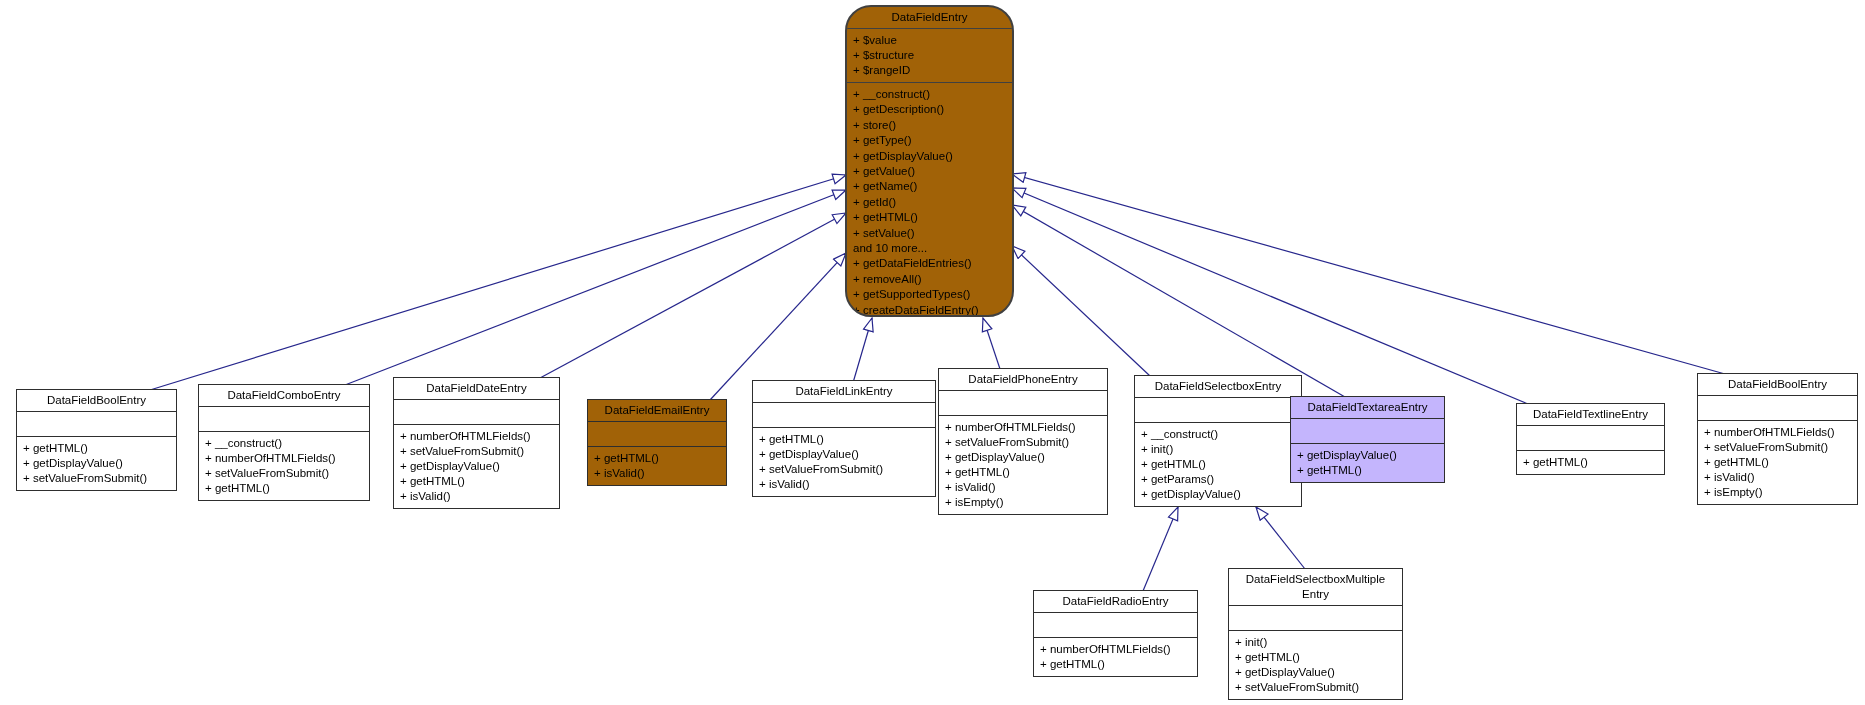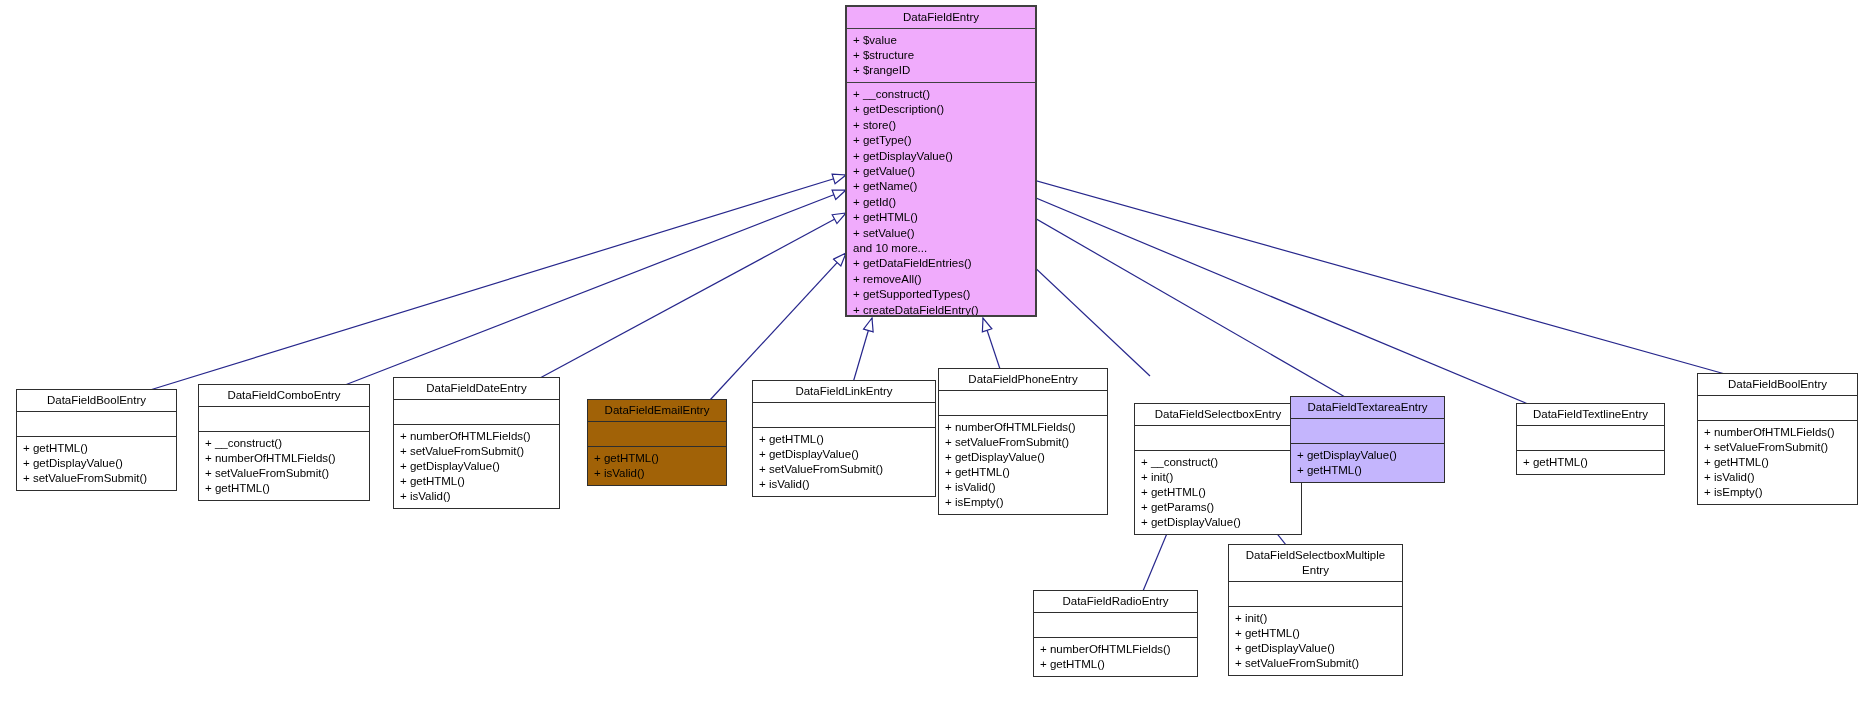--- a/index.html
+++ b/index.html
@@ -71,21 +71,21 @@
       <line x1="710" y1="400" x2="846" y2="253" stroke="#26268c" stroke-width="1.2" marker-end="url(#arrow-open)"></line>
       <line x1="850" y1="393" x2="872" y2="318" stroke="#26268c" stroke-width="1.2" marker-end="url(#arrow-open)"></line>
       <line x1="1000" y1="369" x2="983" y2="318" stroke="#26268c" stroke-width="1.2" marker-end="url(#arrow-open)"></line>
       <line x1="1150" y1="376" x2="1012" y2="246" stroke="#26268c" stroke-width="1.2" marker-end="url(#arrow-open)"></line>
       <line x1="1345" y1="397" x2="1012" y2="205" stroke="#26268c" stroke-width="1.2" marker-end="url(#arrow-open)"></line>
       <line x1="1528" y1="404" x2="1012" y2="188" stroke="#26268c" stroke-width="1.2" marker-end="url(#arrow-open)"></line>
       <line x1="1725" y1="374" x2="1012" y2="174" stroke="#26268c" stroke-width="1.2" marker-end="url(#arrow-open)"></line>
       <line x1="1143" y1="591" x2="1178" y2="507" stroke="#26268c" stroke-width="1.2" marker-end="url(#arrow-open)"></line>
       <line x1="1305" y1="569" x2="1256" y2="507" stroke="#26268c" stroke-width="1.2" marker-end="url(#arrow-open)"></line>
     </svg>
-<div class="class-box parent" style="left: 845px; top: 5px; width: 192px; height: 312px; background: #f0abfc;">
+<div class="class-box parent" style="left: 845px; top: 5px; width: 169px; height: 312px; background: #a16207; border-radius: 26px;">
     <div class="title">
         <div>DataFieldEntry</div>
       </div>
     <div class="attrs">
         <div class="row">+ $value</div>
         <div class="row">+ $structure</div>
         <div class="row">+ $rangeID</div>
       </div>
     <div class="methods">
         <div class="row">+ __construct()</div>
@@ -170,21 +170,21 @@
     <div class="attrs"></div>
     <div class="methods">
         <div class="row">+ numberOfHTMLFields()</div>
         <div class="row">+ setValueFromSubmit()</div>
         <div class="row">+ getDisplayValue()</div>
         <div class="row">+ getHTML()</div>
         <div class="row">+ isValid()</div>
         <div class="row">+ isEmpty()</div>
       </div>
   </div>
-    <div class="class-box" style="left: 1134px; top: 375px; width: 168px; background: rgb(255, 255, 255); margin-top: 28px;">
+    <div class="class-box" style="left: 1134px; top: 375px; width: 168px; background: rgb(255, 255, 255);">
     <div class="title">
         <div>DataFieldSelectboxEntry</div>
       </div>
     <div class="attrs"></div>
     <div class="methods">
         <div class="row">+ __construct()</div>
         <div class="row">+ init()</div>
         <div class="row">+ getHTML()</div>
         <div class="row">+ getParams()</div>
         <div class="row">+ getDisplayValue()</div>
@@ -225,21 +225,21 @@
     <div class="class-box" style="left: 1033px; top: 590px; width: 165px; background: rgb(255, 255, 255);">
     <div class="title">
         <div>DataFieldRadioEntry</div>
       </div>
     <div class="attrs"></div>
     <div class="methods">
         <div class="row">+ numberOfHTMLFields()</div>
         <div class="row">+ getHTML()</div>
       </div>
   </div>
-    <div class="class-box" style="left: 1228px; top: 544px; width: 175px; background: rgb(255, 255, 255);">
+    <div class="class-box" style="left: 1228px; top: 568px; width: 175px; background: rgb(255, 255, 255);">
     <div class="title">
         <div>DataFieldSelectboxMultiple</div>
         <div>Entry</div>
       </div>
     <div class="attrs"></div>
     <div class="methods">
         <div class="row">+ init()</div>
         <div class="row">+ getHTML()</div>
         <div class="row">+ getDisplayValue()</div>
         <div class="row">+ setValueFromSubmit()</div>

